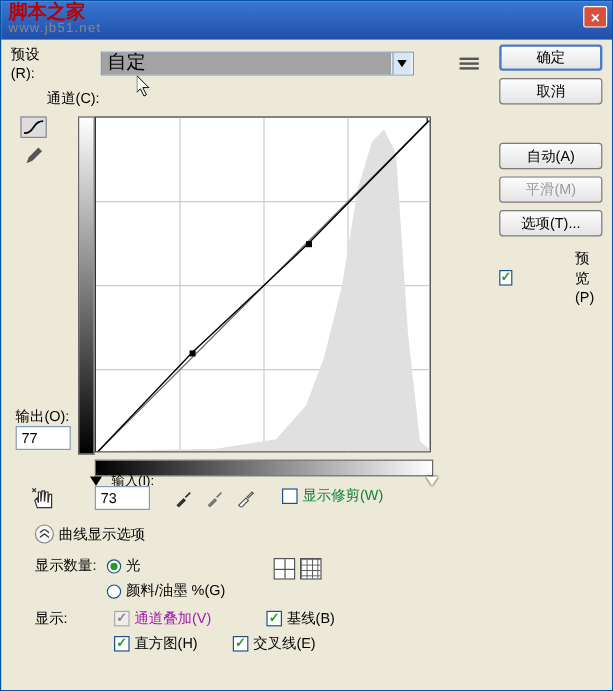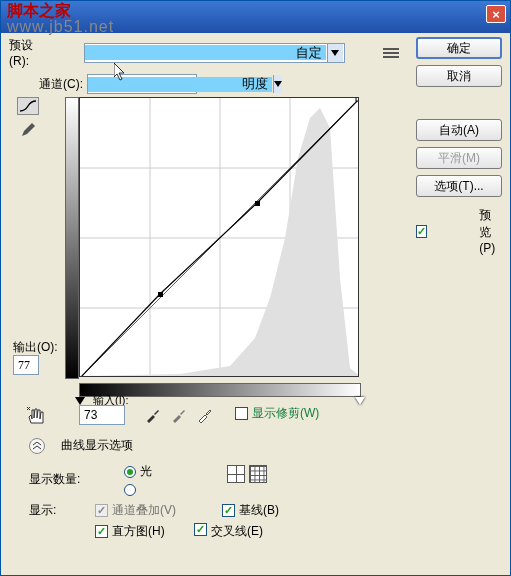--- a/index.html
+++ b/index.html
@@ -1,27 +1,27 @@
 <!DOCTYPE html>
 <html><head>
 <meta charset="utf-8">
 <style>
 * { box-sizing: border-box; margin: 0; padding: 0; }
 body { font-family: "Microsoft YaHei", SimSun, Arial, sans-serif; font-size: 12px; background: #fff; }
 .window { width: 511px; height: 576px; border: 1px solid #0053a6; background: #ece9d8; position: relative; }
 .titlebar { height: 16px; background: linear-gradient(#3b77d3,#1f4fa8); color: #fff; display: flex; align-items: center; padding: 16px 6px; position: relative; }
 .watermark { position: absolute; left: 6px; top: 2px; line-height: 1; }
 .watermark .wm1 { font-size: 16px; font-weight: bold; color: #b00; font-family: KaiTi, serif; }
-.watermark .wm2 { font-size: 16px; color: #888; letter-spacing: 1px; }
+.watermark .wm2 { font-size: 11px; color: #888; letter-spacing: 1px; }
 .closebtn { position: absolute; right: 4px; top: 4px; width: 20px; height: 18px; background: #d84f3e; border: 1px solid #fff; display:flex; align-items:center; justify-content:center; color:#fff; font-weight:bold; font-size:13px; border-radius:2px; }
 .body { position: absolute; top: 28px; left: 0; right: 0; bottom: 0; padding: 8px; }
 .row { display: flex; align-items: center; margin-bottom: 6px; }
 .lbl { margin-right: 4px; }
 .combo { display:inline-flex; align-items:center; border:1px solid #7f9db9; background:#fff; height:20px; }
-.combo-input { flex:1; border:none; padding:0 4px; font-size:13px; background:#7dd3fc;text-align:right; }
+.combo-input { flex:1; border:none; padding:0 4px; font-size:16px; background:#a3a3a3; }
 .combo-btn { width:16px; height:18px; background:#dbe6f4; border-left:1px solid #7f9db9; display:flex; align-items:center; justify-content:center; margin:1px; }
 .combo-btn svg { width:8px; height:6px; }
 .cursor { position:absolute; left:105px; top:26px; pointer-events:none; }
 .right-panel { position:absolute; right:8px; top:8px; width:86px; display:flex; flex-direction:column; gap:6px; }
 .btn { height:22px; border:1px solid #7a7a7a; background:linear-gradient(#fdfdfd,#e4e4e4); border-radius:3px; font-size:12px; display:flex; align-items:center; justify-content:center; }
 .btn.primary { border:2px solid #4a7ac9; }
 .btn.disabled { color:#999; }
 .preview-row { display:flex; align-items:center; margin-top:4px;gap:48px; }
 .checkbox { width:13px; height:13px; border:1px solid #1c5180; background:#fff; display:inline-flex; align-items:center; justify-content:center; margin-right:4px; }
 .checkbox.checked::after { content:"✓"; color:#21a121; font-size:11px; line-height:1; font-weight:bold; }
@@ -39,42 +39,42 @@
 .baseline { stroke:#666; stroke-width:1; }
 .curve-line { stroke:#000; stroke-width:1.2; fill:none; }
 .node { fill:#000; }
 .node.open { fill:#fff; stroke:#000; stroke-width:1; }
 .vgrad { position:absolute; left:56px; top:60px; width:14px; height:282px; background:linear-gradient(to bottom,#fff,#000); border:1px solid #666; }
 .hgrad { position:absolute; left:70px; top:346px; width:282px; height:14px; background:linear-gradient(to right,#000,#fff); border:1px solid #666; }
 .slider-tri { position:absolute; width:0; height:0; border-left:5px solid transparent; border-right:5px solid transparent; }
 .slider-tri.black { border-top:8px solid #000; }
 .slider-tri.white { border-top:8px solid #fff; filter:drop-shadow(0 0 1px #000); }
 .out-lbl { position:absolute; left:4px; top:302px; }
-.out-field { position:absolute; left:4px; top:318px; width:26px; height:20px; border:1px solid #7f9db9; background:#fff; padding:0 4px;font-family:Liberation Serif, serif; }
+.out-field { position:absolute; left:4px; top:318px; width:46px; height:20px; border:1px solid #7f9db9; background:#fff; padding:0 4px; }
 .in-row { position:absolute; left:70px; top:368px; display:flex; align-items:flex-start; gap:8px; }
 .in-field { width:46px; height:20px; border:1px solid #7f9db9; background:#fff; padding:0 4px; }
 .eyedrops { display:flex; gap:6px; margin-left:10px; }
 .eyedrop { width:20px; height:20px; display:flex; align-items:center; justify-content:center; }
 .showclip { display:flex; align-items:center; margin-left:12px; color:#15803d; }
 .hand-tool { position:absolute; left:16px; top:368px; }
-.opts-row { position:absolute; left:20px; top:400px; display:flex; align-items:flex-end; gap:16px; }
+.opts-row { position:absolute; left:20px; top:400px; display:flex; align-items:flex-start; gap:4px; }
 .chev-btn { width:16px; height:16px; border:1px solid #888; border-radius:8px; background:#f5f5f5; display:flex; align-items:center; justify-content:center; font-size:9px; }
 .display-block { position:absolute; left:20px; top:426px; right:110px; }
-.display-row { display:flex; align-items:center; margin-bottom:6px;gap:35px; }
+.display-row { display:flex; align-items:flex-start; margin-bottom:6px; }
 .radio { width:12px; height:12px; border:1px solid #1c5180; border-radius:50%; background:#fff; display:inline-flex; align-items:center; justify-content:center; margin-right:4px; }
 .radio.checked::after { content:""; width:6px; height:6px; background:#21a121; border-radius:50%; }
 .grid-icons { display:inline-flex; gap:4px; margin-left:20px; }
 .gicon { width:18px; height:18px; border:1px solid #555; background:#fff; position:relative; }
 .gicon::before,.gicon::after { content:""; position:absolute; background:#555; }
 .gicon.g2::before { left:50%; top:0; width:1px; height:100%; }
 .gicon.g2::after { top:50%; left:0; height:1px; width:100%; }
 .gicon.g4 { background-image: linear-gradient(#555 1px,transparent 1px),linear-gradient(90deg,#555 1px,transparent 1px); background-size: 4.5px 4.5px; }
 .show-row { display:flex; align-items:flex-start; margin-top:4px; }
 .show-grid { display:grid; grid-template-columns: auto auto; gap:4px 18px; margin-left:6px; }
-.disabled-text { color:#737373; }
+.disabled-text { color:#a21caf; }
 .menu-icon { width:18px; height:18px; display:flex; flex-direction:column; justify-content:center; gap:2px; margin-left:6px; }
 .menu-icon div { height:2px; background:#555; }
 .input-lbl-above { position:absolute; left:84px; top:356px; font-size:11px; }
 input { font-family:inherit; font-size:12px; outline:none; }
 </style>
 </head>
 <body>
 
 <div class="window">
   <div class="titlebar">
@@ -105,28 +105,20 @@
             <div></div>
             <div></div>
           </div>
         <svg class="cursor" width="16" height="20">
           <path d="M0 0 L0 14 L3 11 L6 17 L8 16 L5 10 L10 10 Z" fill="#fff" stroke="#000" stroke-width="0.8"></path>
         </svg>
       </div>
 
       <div class="channel-row">
         <span class="lbl">通道(C):</span>
-        <div class="combo" style="width:110px;">
-          <input class="combo-input" value="明度" style="">
-          <div class="combo-btn">
-            <svg viewBox="0 0 8 6">
-                <path d="M0 0 L8 0 L4 6 Z" fill="#000"></path>
-              </svg>
-          </div>
-        </div>
       </div>
 
       <div class="tools">
         <div class="tool-icon sel">
           <svg width="18" height="14">
               <path d="M1 12 Q6 12 9 7 T17 2" stroke="#000" fill="none" stroke-width="1.4"></path>
             </svg>
         </div>
         <div class="tool-icon">
           <svg width="16" height="16">
@@ -212,20 +204,21 @@
       <div class="display-block">
         <div class="display-row">
           <span style="width:60px;">显示数量:</span>
           <div style="display:flex; flex-direction:column; gap:4px;">
             <label style="display:flex;align-items:center;">
               <span class="radio checked"></span>
               <span>光</span>
             </label>
             <label style="display:flex;align-items:center;">
               <span class="radio"></span>
+              <span>颜料/油墨 %(G)</span>
             </label>
           </div>
           <div class="grid-icons" style="align-self:flex-start; margin-top:2px; margin-left:40px;">
             <div class="gicon g2"></div>
             <div class="gicon g4"></div>
           </div>
         </div>
 
         <div class="show-row">
           <span style="width:60px;">显示:</span>
@@ -235,21 +228,21 @@
               <span class="disabled-text">通道叠加(V)</span>
             </label>
             <label style="display:flex;align-items:center;padding-left:28px;">
               <span class="checkbox checked"></span>
               <span>基线(B)</span>
             </label>
             <label style="display:flex;align-items:center;">
               <span class="checkbox checked"></span>
               <span>直方图(H)</span>
             </label>
-            <label style="display:flex;align-items:flex-start;">
+            <label style="display:flex;align-items:center;">
               <span class="checkbox checked"></span>
               <span>交叉线(E)</span>
             </label>
           </div>
         </div>
       </div>
     </div>
 
     <div class="right-panel">
       <div class="btn primary">确定</div>

